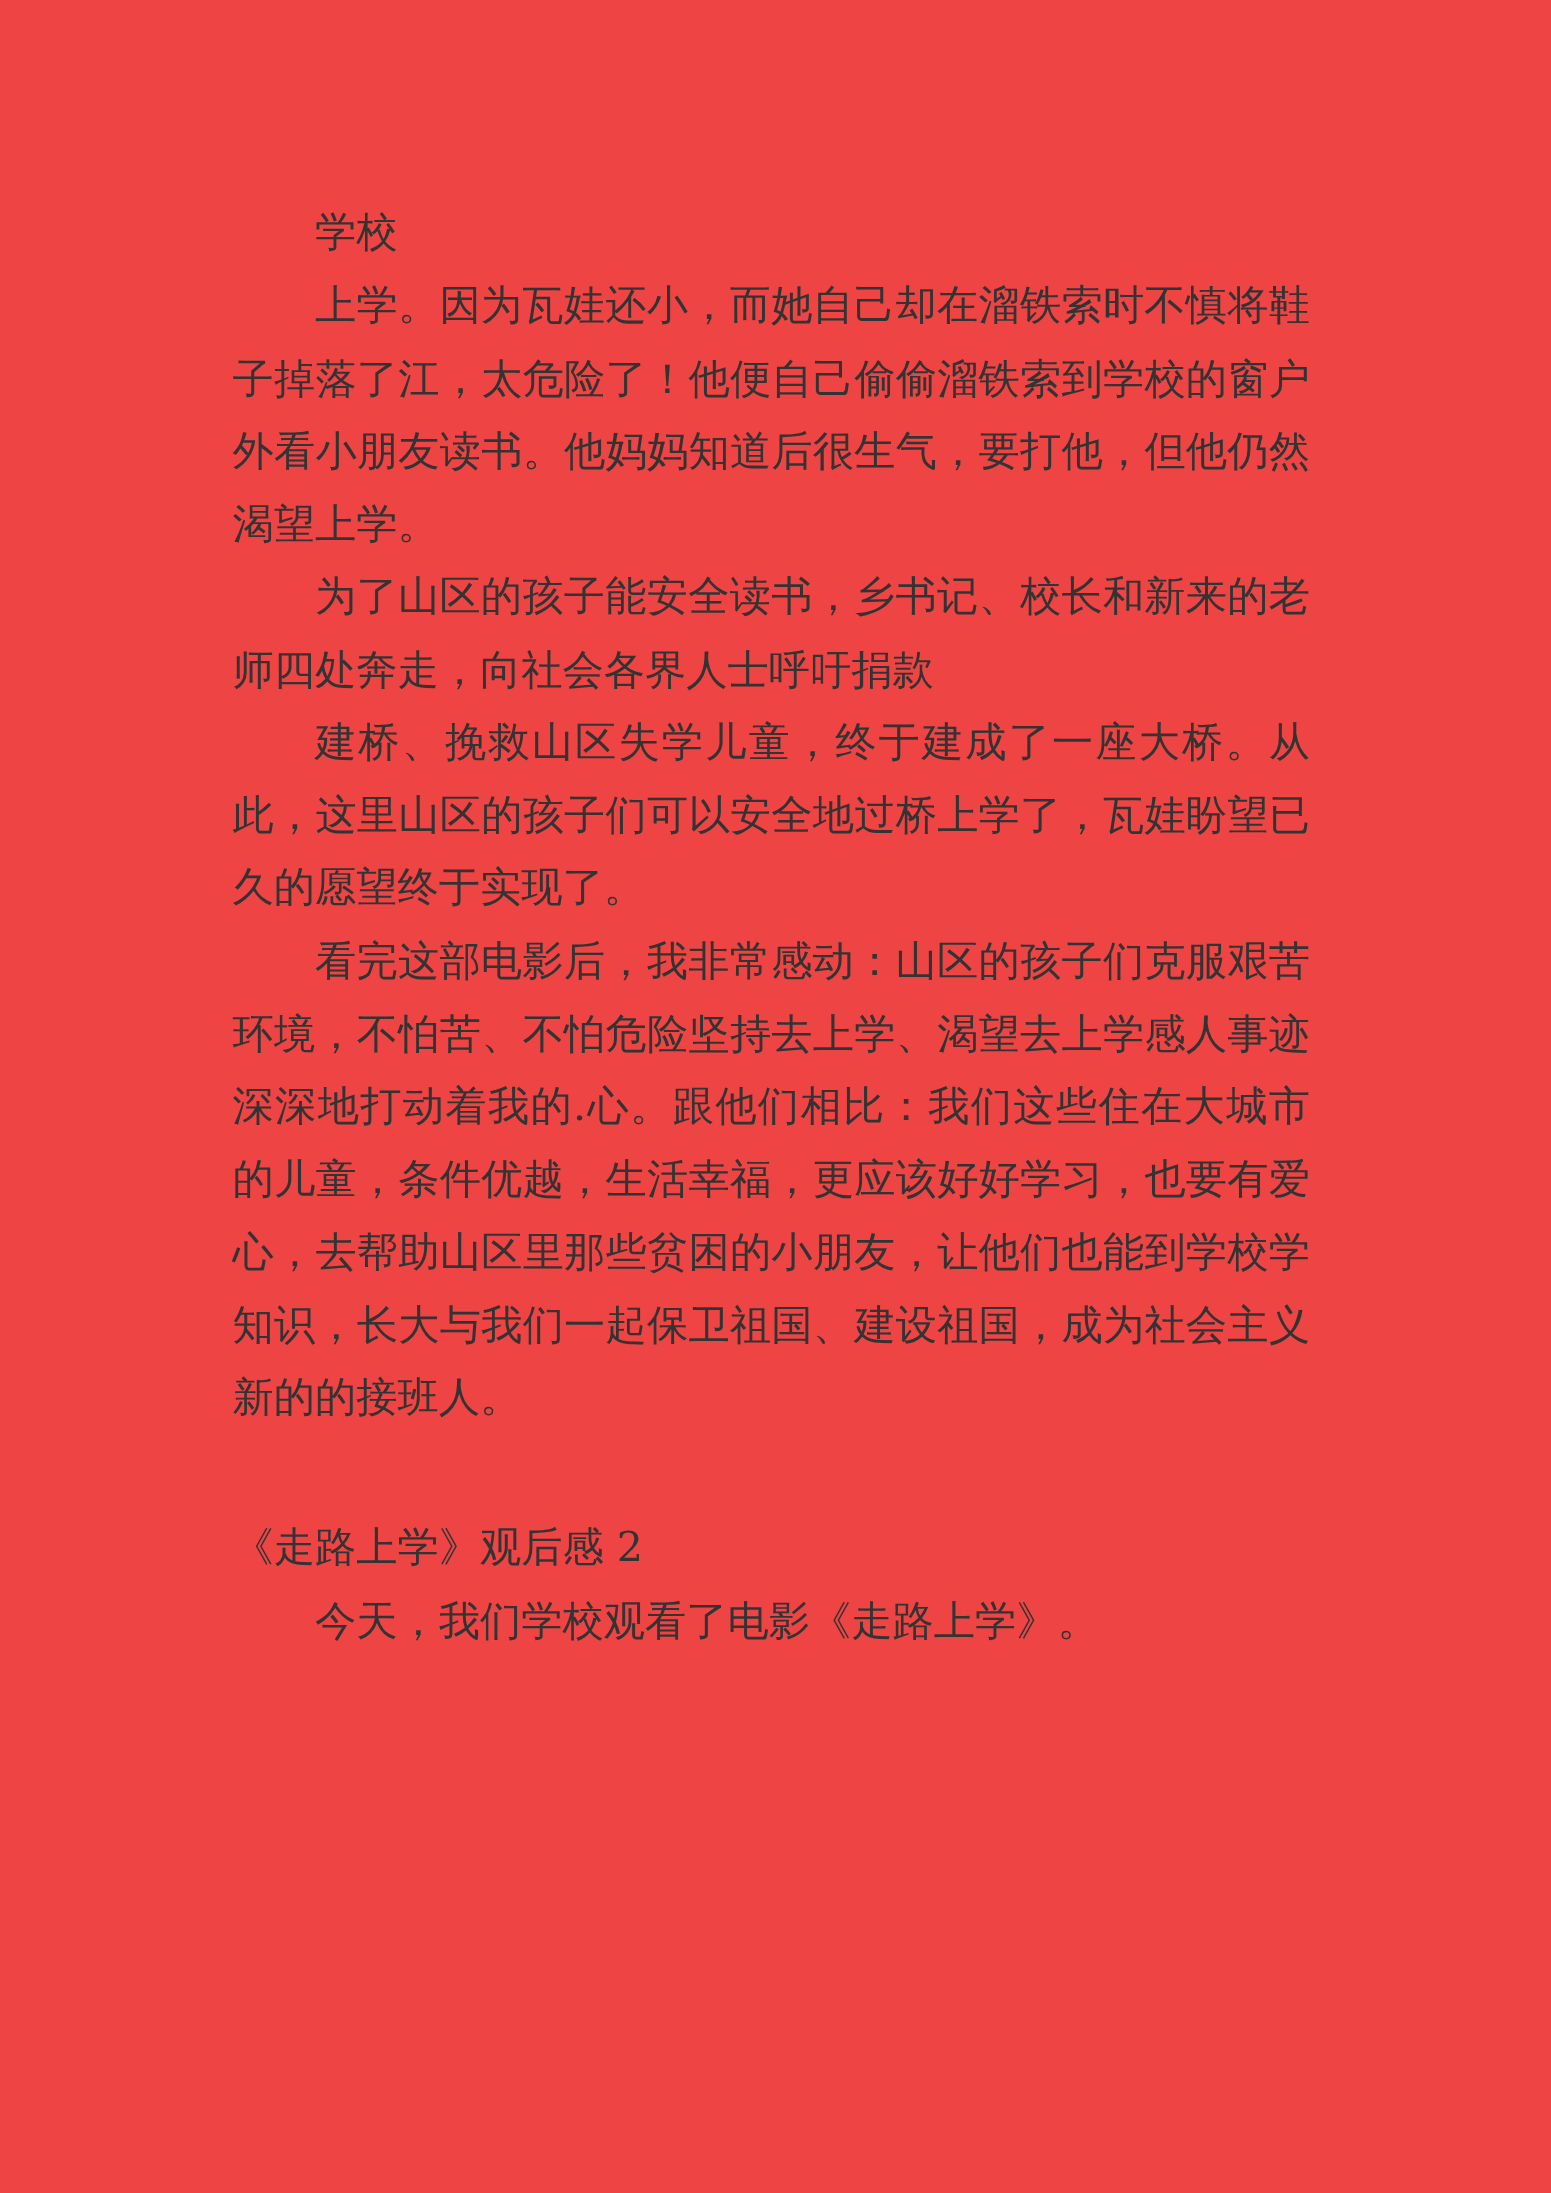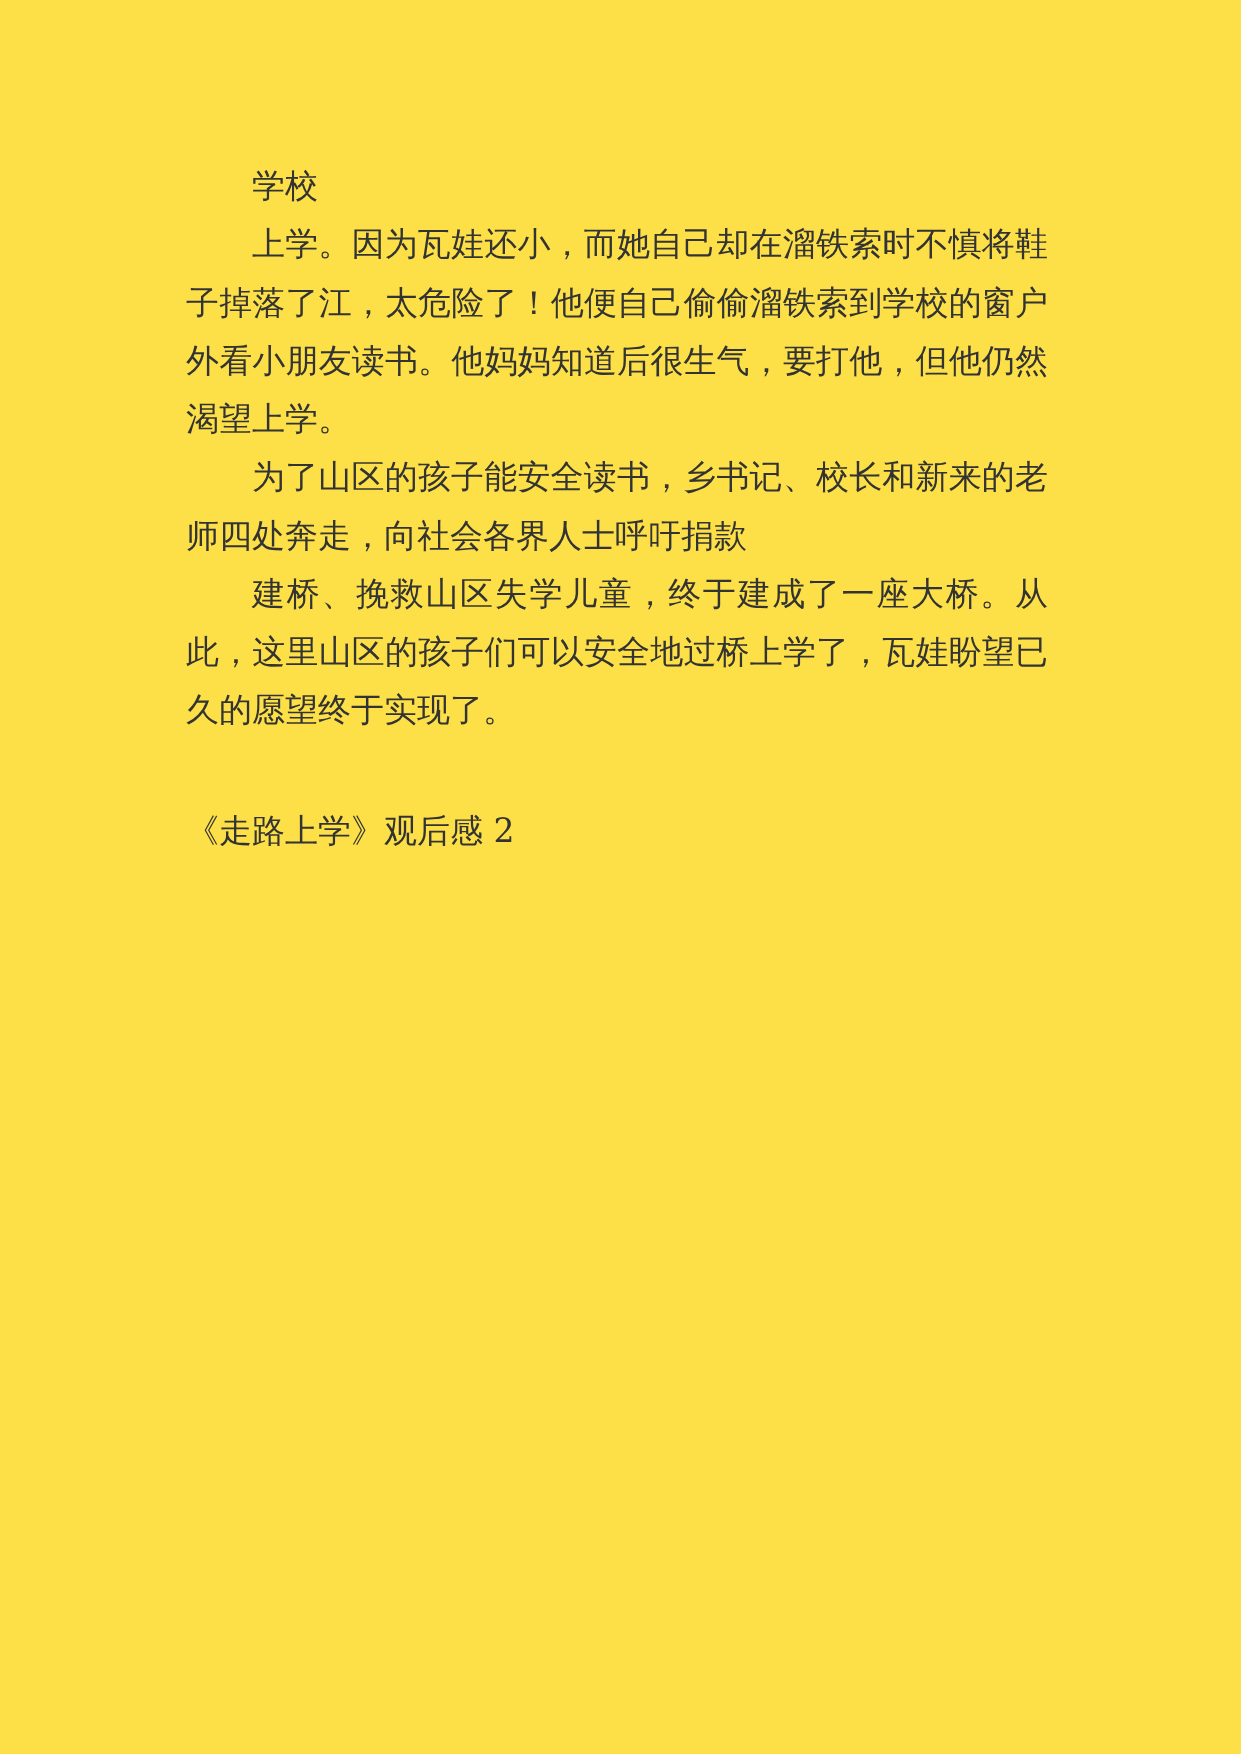--- a/index.html
+++ b/index.html
@@ -4,21 +4,21 @@
 <style>
   html, body {
     margin: 0;
     padding: 0;
     background: #ffffff;
   }
   .page {
     position: relative;
     width: 1241px;
     height: 1754px;
-    background: #fde047;
+    background: #ef4444;
     overflow: hidden;
     font-family: "DejaVu Serif", serif;
   }
   .content {
     position: absolute;
     left: 186px;
     top: 157px;
     width: 862px;
   }
   .para {
@@ -44,15 +44,17 @@
 </style>
 </head>
 <body>
 
 <div class="page">
   <main class="content">
       <p class="para" style="color: rgb(51, 51, 51);">学校</p>
       <p class="para" style="color: rgb(51, 51, 51);">上学。因为瓦娃还小，而她自己却在溜铁索时不慎将鞋子掉落了江，太危险了！他便自己偷偷溜铁索到学校的窗户外看小朋友读书。他妈妈知道后很生气，要打他，但他仍然渴望上学。</p>
       <p class="para" style="color: rgb(51, 51, 51);">为了山区的孩子能安全读书，乡书记、校长和新来的老师四处奔走，向社会各界人士呼吁捐款</p>
       <p class="para" style="color: rgb(51, 51, 51);">建桥、挽救山区失学儿童，终于建成了一座大桥。从此，这里山区的孩子们可以安全地过桥上学了，瓦娃盼望已久的愿望终于实现了。</p>
+      <p class="para" style="color: rgb(51, 51, 51);">看完这部电影后，我非常感动：山区的孩子们克服艰苦环境，不怕苦、不怕危险坚持去上学、渴望去上学感人事迹深深地打动着我的.心。跟他们相比：我们这些住在大城市的儿童，条件优越，生活幸福，更应该好好学习，也要有爱心，去帮助山区里那些贫困的小朋友，让他们也能到学校学知识，长大与我们一起保卫祖国、建设祖国，成为社会主义新的的接班人。</p>
       <p class="para heading no-indent" style="color: rgb(51, 51, 51);">《走路上学》观后感 2</p>
+      <p class="para" style="color: rgb(51, 51, 51);">今天，我们学校观看了电影《走路上学》。</p>
     </main>
 </div>
 
 </body></html>

